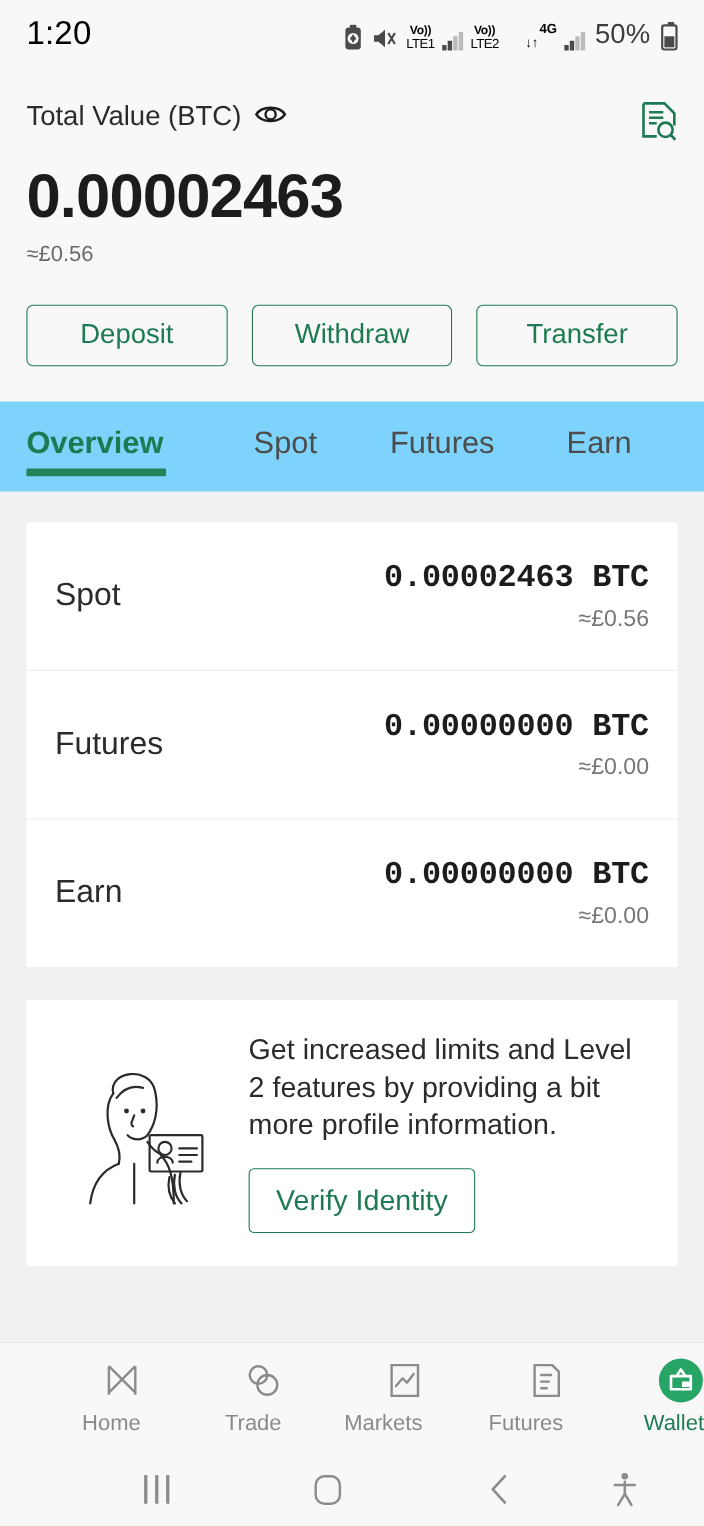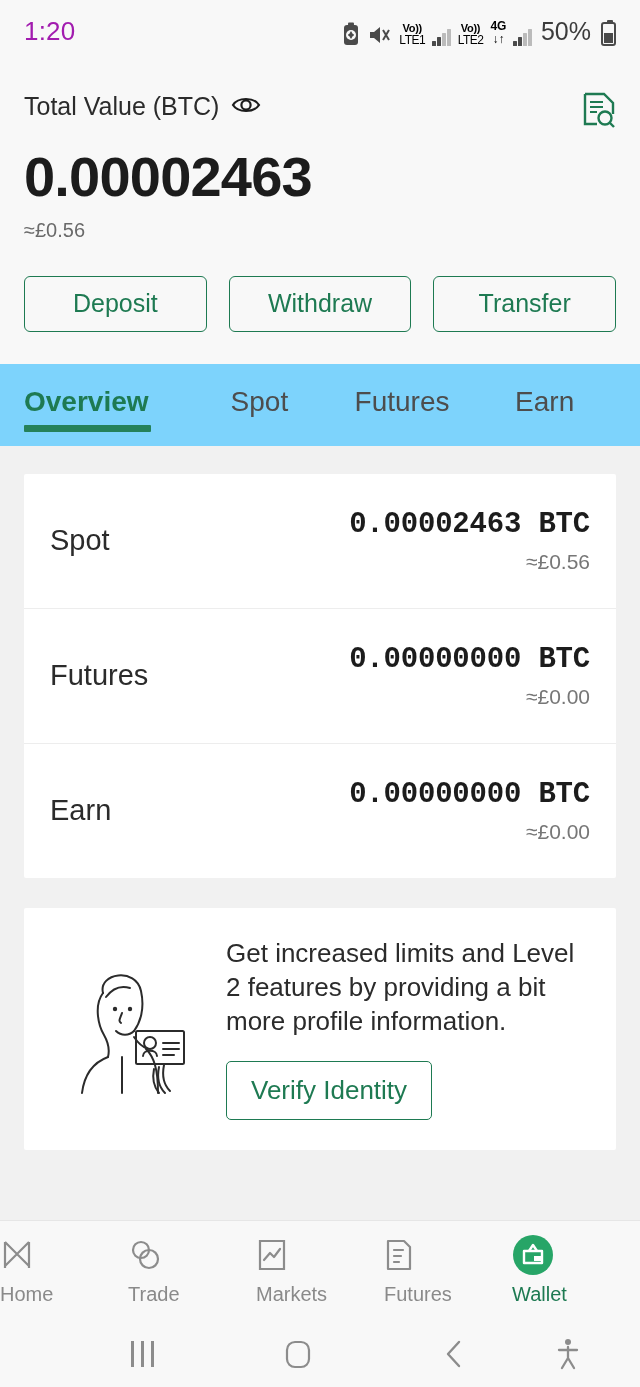--- a/index.html
+++ b/index.html
@@ -9,21 +9,21 @@
     background: #f1f1f1;
     overflow: hidden;
   }
   #app { width: 640px; height: 1387px; position: relative; display: flex; flex-direction: column; }
 
   
   .statusbar {
     height: 62px; background: #f8f8f8; display: flex; align-items: center;
     padding: 0 24px; flex: none;
   }
-  .sb-time { font-size: 26px; color: #a21caf; letter-spacing: .2px; }
+  .sb-time { font-size: 30px; color: #000000; letter-spacing: .2px; }
   .sb-right { margin-left: auto; display: flex; align-items: flex-end; gap: 7px; }
   .sb-icon { display: flex; align-items: flex-end; color: #4a4a4a; }
   .volte { display: flex; flex-direction: column; align-items: center; line-height: 1; }
   .volte .v1 { font-size: 11px; font-weight: bold; letter-spacing: -.3px; }
   .volte .v2 { font-size: 12px; font-weight: normal; letter-spacing: -.5px; }
   .bars { display: flex; align-items: flex-end; gap: 1.5px; height: 17px; }
   .bars i { width: 3.5px; background: #4a4a4a; display: block; border-radius: .5px; }
   .bars i:nth-child(1) { height: 5px; }
   .bars i:nth-child(2) { height: 9px; }
   .bars i:nth-child(3) { height: 13px; opacity: .35; }
@@ -35,21 +35,21 @@
   }
   .battery::before {
     content: ""; position: absolute; top: -4px; left: 3.5px; width: 6px; height: 3px;
     background: #4a4a4a; border-radius: 1px;
   }
   .battery::after {
     content: ""; position: absolute; left: 1px; right: 1px; bottom: 1px; height: 48%;
     background: #4a4a4a;
   }
   .g4 { display: flex; flex-direction: column; align-items: center; line-height: 1.05; }
-  .g4 .t { font-size: 12px; font-weight: bold; }
+  .g4 .t { font-size: 12px; font-weight: bold; margin-left: 30px; }
   .g4 .a { font-size: 12px; font-weight: bold; }
 
   
   .header { background: #f8f8f8; padding: 30px 24px 0; flex: none; }
   .hdr-top { display: flex; align-items: flex-start; }
   .hdr-label-row { display: flex; align-items: center; gap: 12px; }
   .hdr-label { font-size: 25px; color: #2b2b2b; }
   .eye-icon { display: block; }
   .doc-search-icon { margin-left: auto; display: block; }
   .total-amount {
@@ -105,21 +105,21 @@
     font-family: "Liberation Sans", sans-serif; cursor: pointer;
     padding: 13px 24px; display: inline-flex; align-items: center; justify-content: center;
   }
 
   
   .bottomnav {
     height: 100px; background: #f8f8f8; border-top: 1px solid #e6e6e6;
     display: flex; align-items: center; flex: none;
   }
   .nav-item {
-    flex: 1; display: flex; flex-direction: column; align-items: flex-start; gap: 9px;
+    flex: 1; display: flex; flex-direction: column; align-items: flex-end; gap: 9px;
     cursor: pointer;
   }
   .nav-label { font-size: 20px; color: #8a8a8a; }
   .nav-item.active .nav-label { color: #1e7a52; }
   .nav-ico { height: 38px; display: flex; align-items: center; justify-content: center; }
 
   
   .sysnav { height: 67px; background: #f8f8f8; display: flex; align-items: center; flex: none; }
   .sysnav-btn { display: flex; align-items: center; justify-content: center; cursor: pointer; }
   .sn-recents { width: 128px; margin-left: 78px; }

